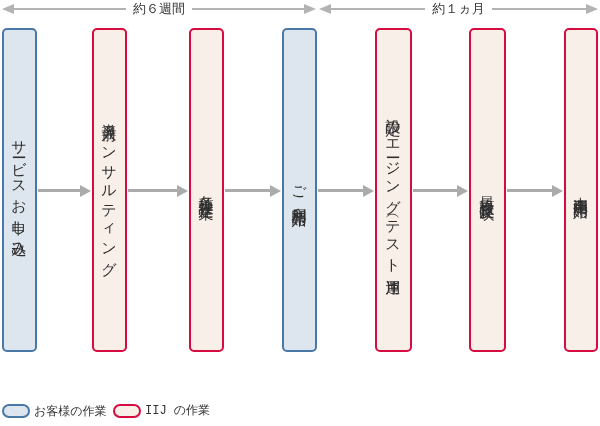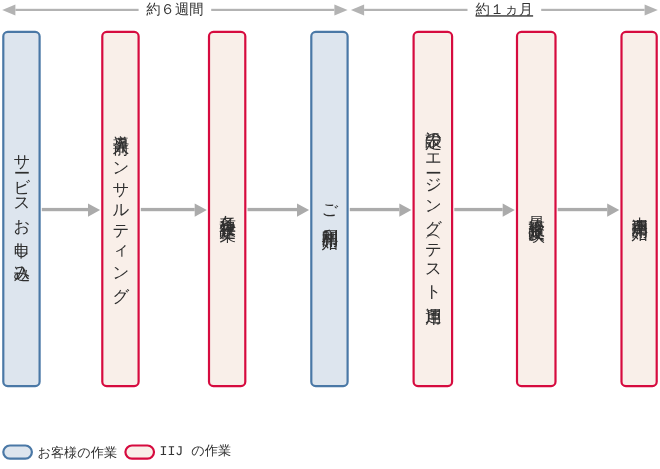--- a/index.html
+++ b/index.html
@@ -62,21 +62,21 @@
 <div class="stage">
 
   <div class="timeline" style="left:2px;width:314px;">
     <span class="tri tri-left"></span>
     <span class="tl-line"></span>
     <span class="tl-label">約６週間</span>
     <span class="tl-line"></span>
     <span class="tri tri-right"></span>
   </div>
 
-  <div class="timeline" style="left:319px;width:279px;text-decoration:underline;">
+  <div class="timeline" style="left:319px;width:279px;">
     <span class="tri tri-left"></span>
     <span class="tl-line"></span>
     <span class="tl-label">約１ヵ月</span>
     <span class="tl-line"></span>
     <span class="tri tri-right"></span>
   </div>
 
   <div class="step customer" style="left:2px;width:35px;">
     <span class="step-label">サービスお申し込み</span>
   </div>

